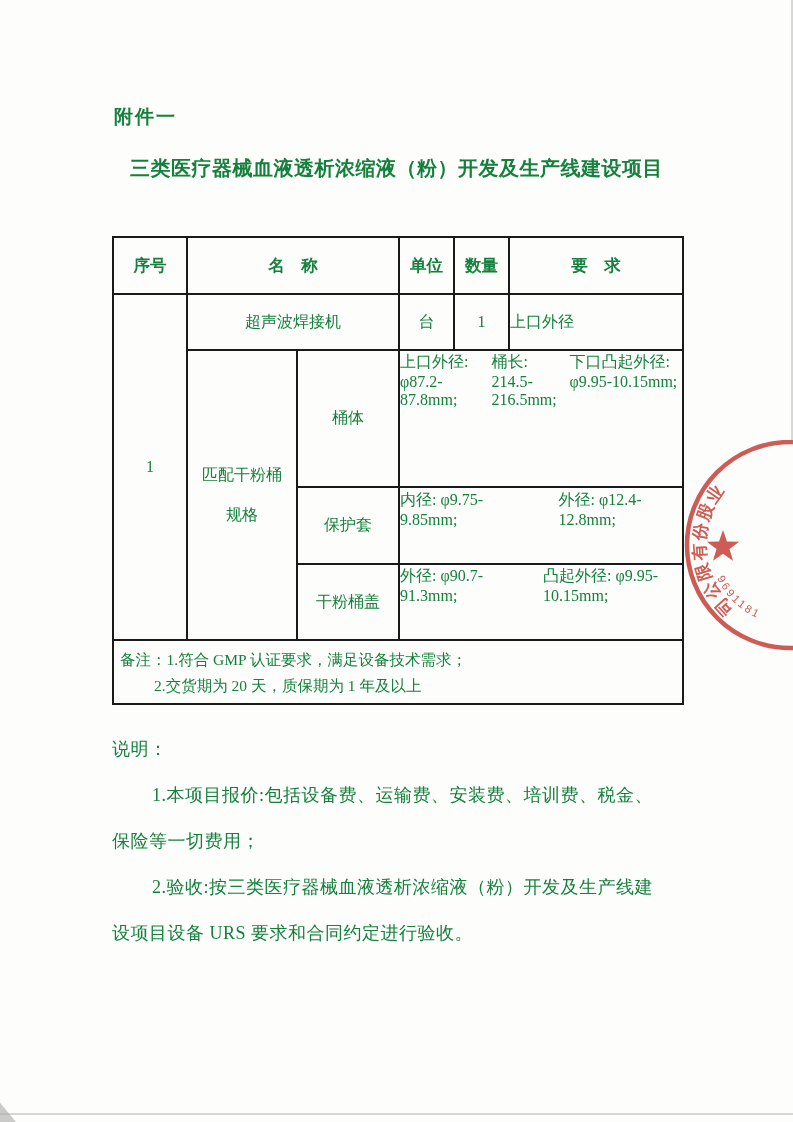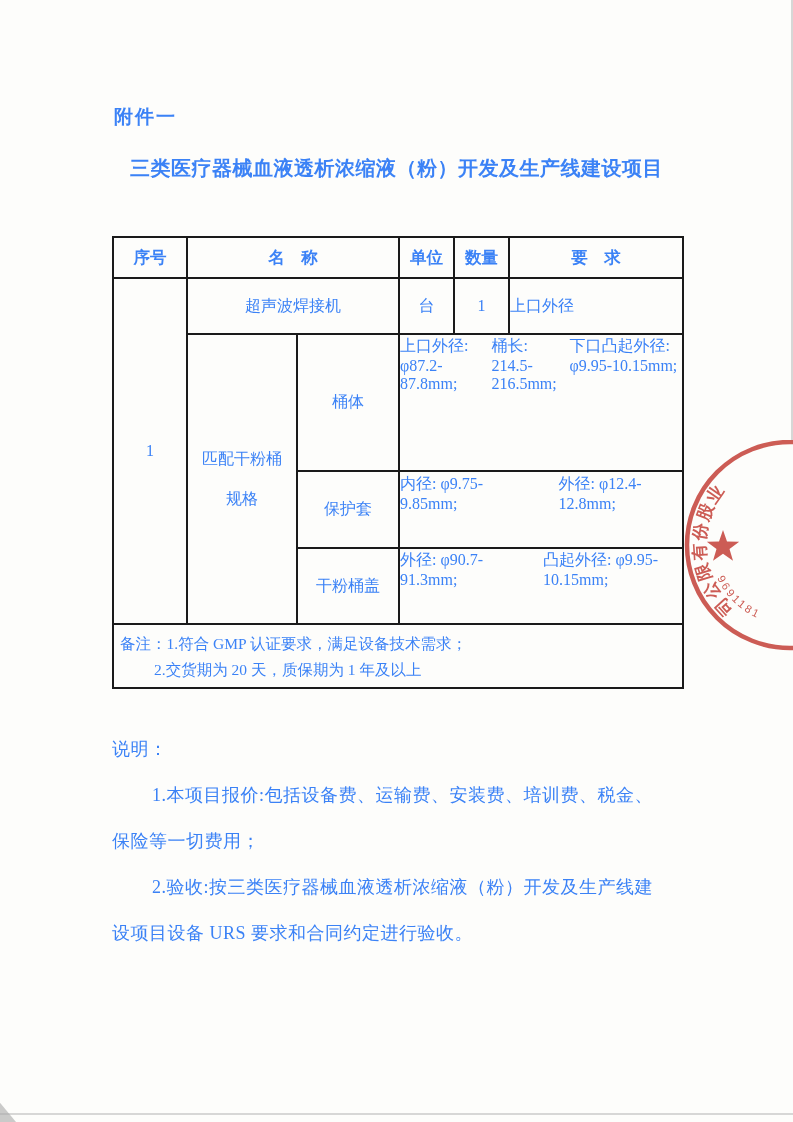--- a/index.html
+++ b/index.html
@@ -4,21 +4,21 @@
 <style>
   * { margin: 0; padding: 0; box-sizing: border-box; }
   html, body { background: #e9e9e9; }
   body { font-family: "Liberation Serif", "DejaVu Serif", serif; }
 
   .page {
     position: relative;
     width: 793px; height: 1122px;
     margin: 0 auto;
     background: #fdfdfb;
-    color: #3b82f6;
+    color: #15803d;
     overflow: hidden;
   }
 
   .attachment {
     position: absolute; left: 114px; top: 104px;
     font-family: "Liberation Sans", sans-serif;
     font-weight: bold; font-size: 19px; letter-spacing: 2px;
   }
   .title {
     position: absolute; left: 0; top: 155px; width: 100%;
@@ -96,21 +96,21 @@
   <table class="main-table">
     <colgroup>
       <col style="width:74px">
         <col style="width:110px">
         <col style="width:102px">
       <col style="width:55px">
         <col style="width:55px">
         <col style="width:174px">
     </colgroup>
     <tbody>
-      <tr class="thead" style="height:41px">
+      <tr class="thead" style="height:57px">
         <td>序号</td>
         <td colspan="2">名　称</td>
         <td>单位</td>
         <td>数量</td>
         <td>要　求</td>
       </tr>
       <tr style="height:56px">
         <td rowspan="4" class="center">1</td>
         <td colspan="2" class="center">超声波焊接机</td>
         <td class="center">台</td>

